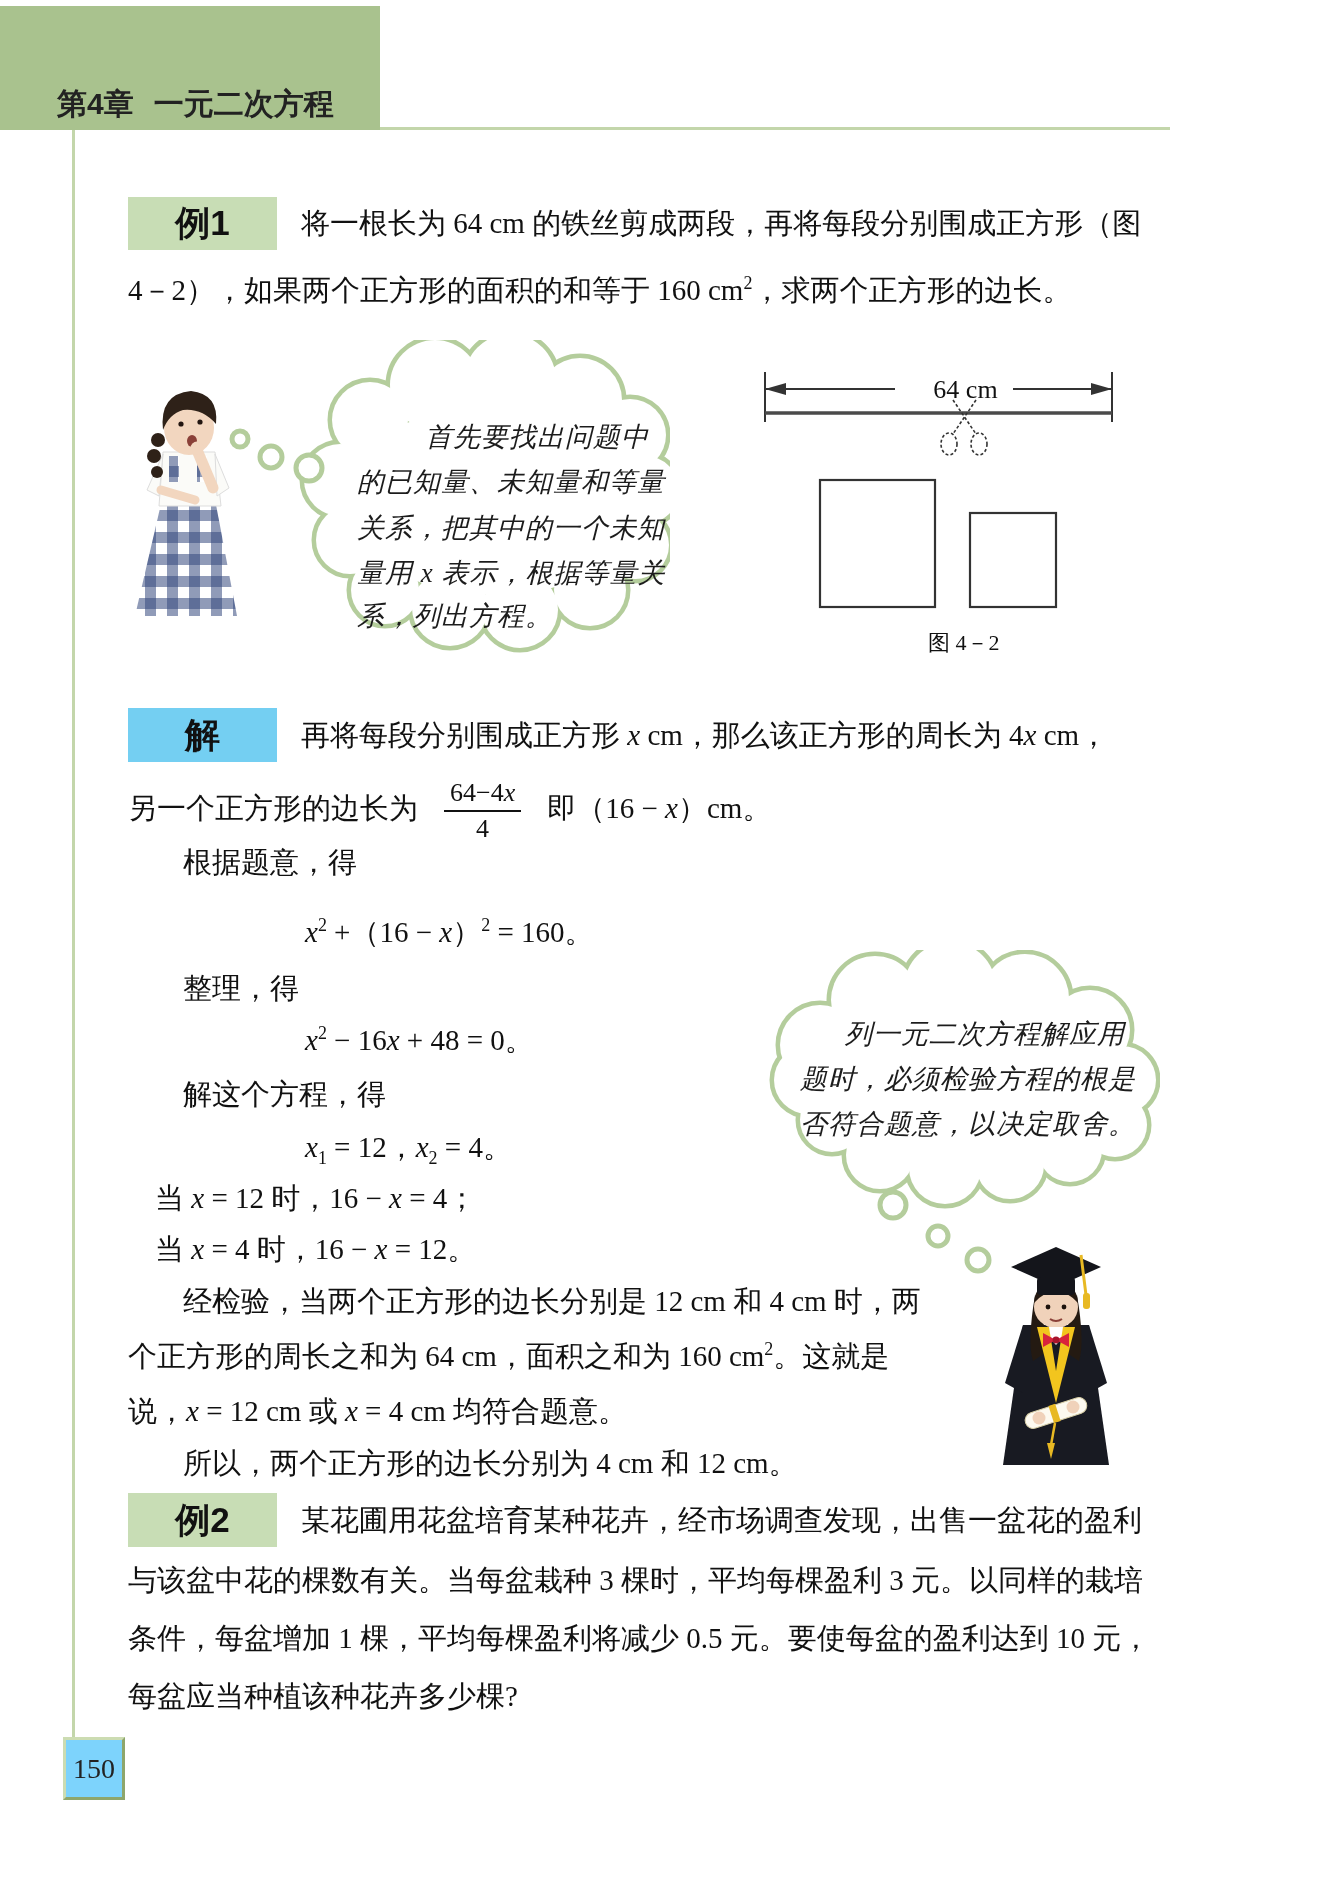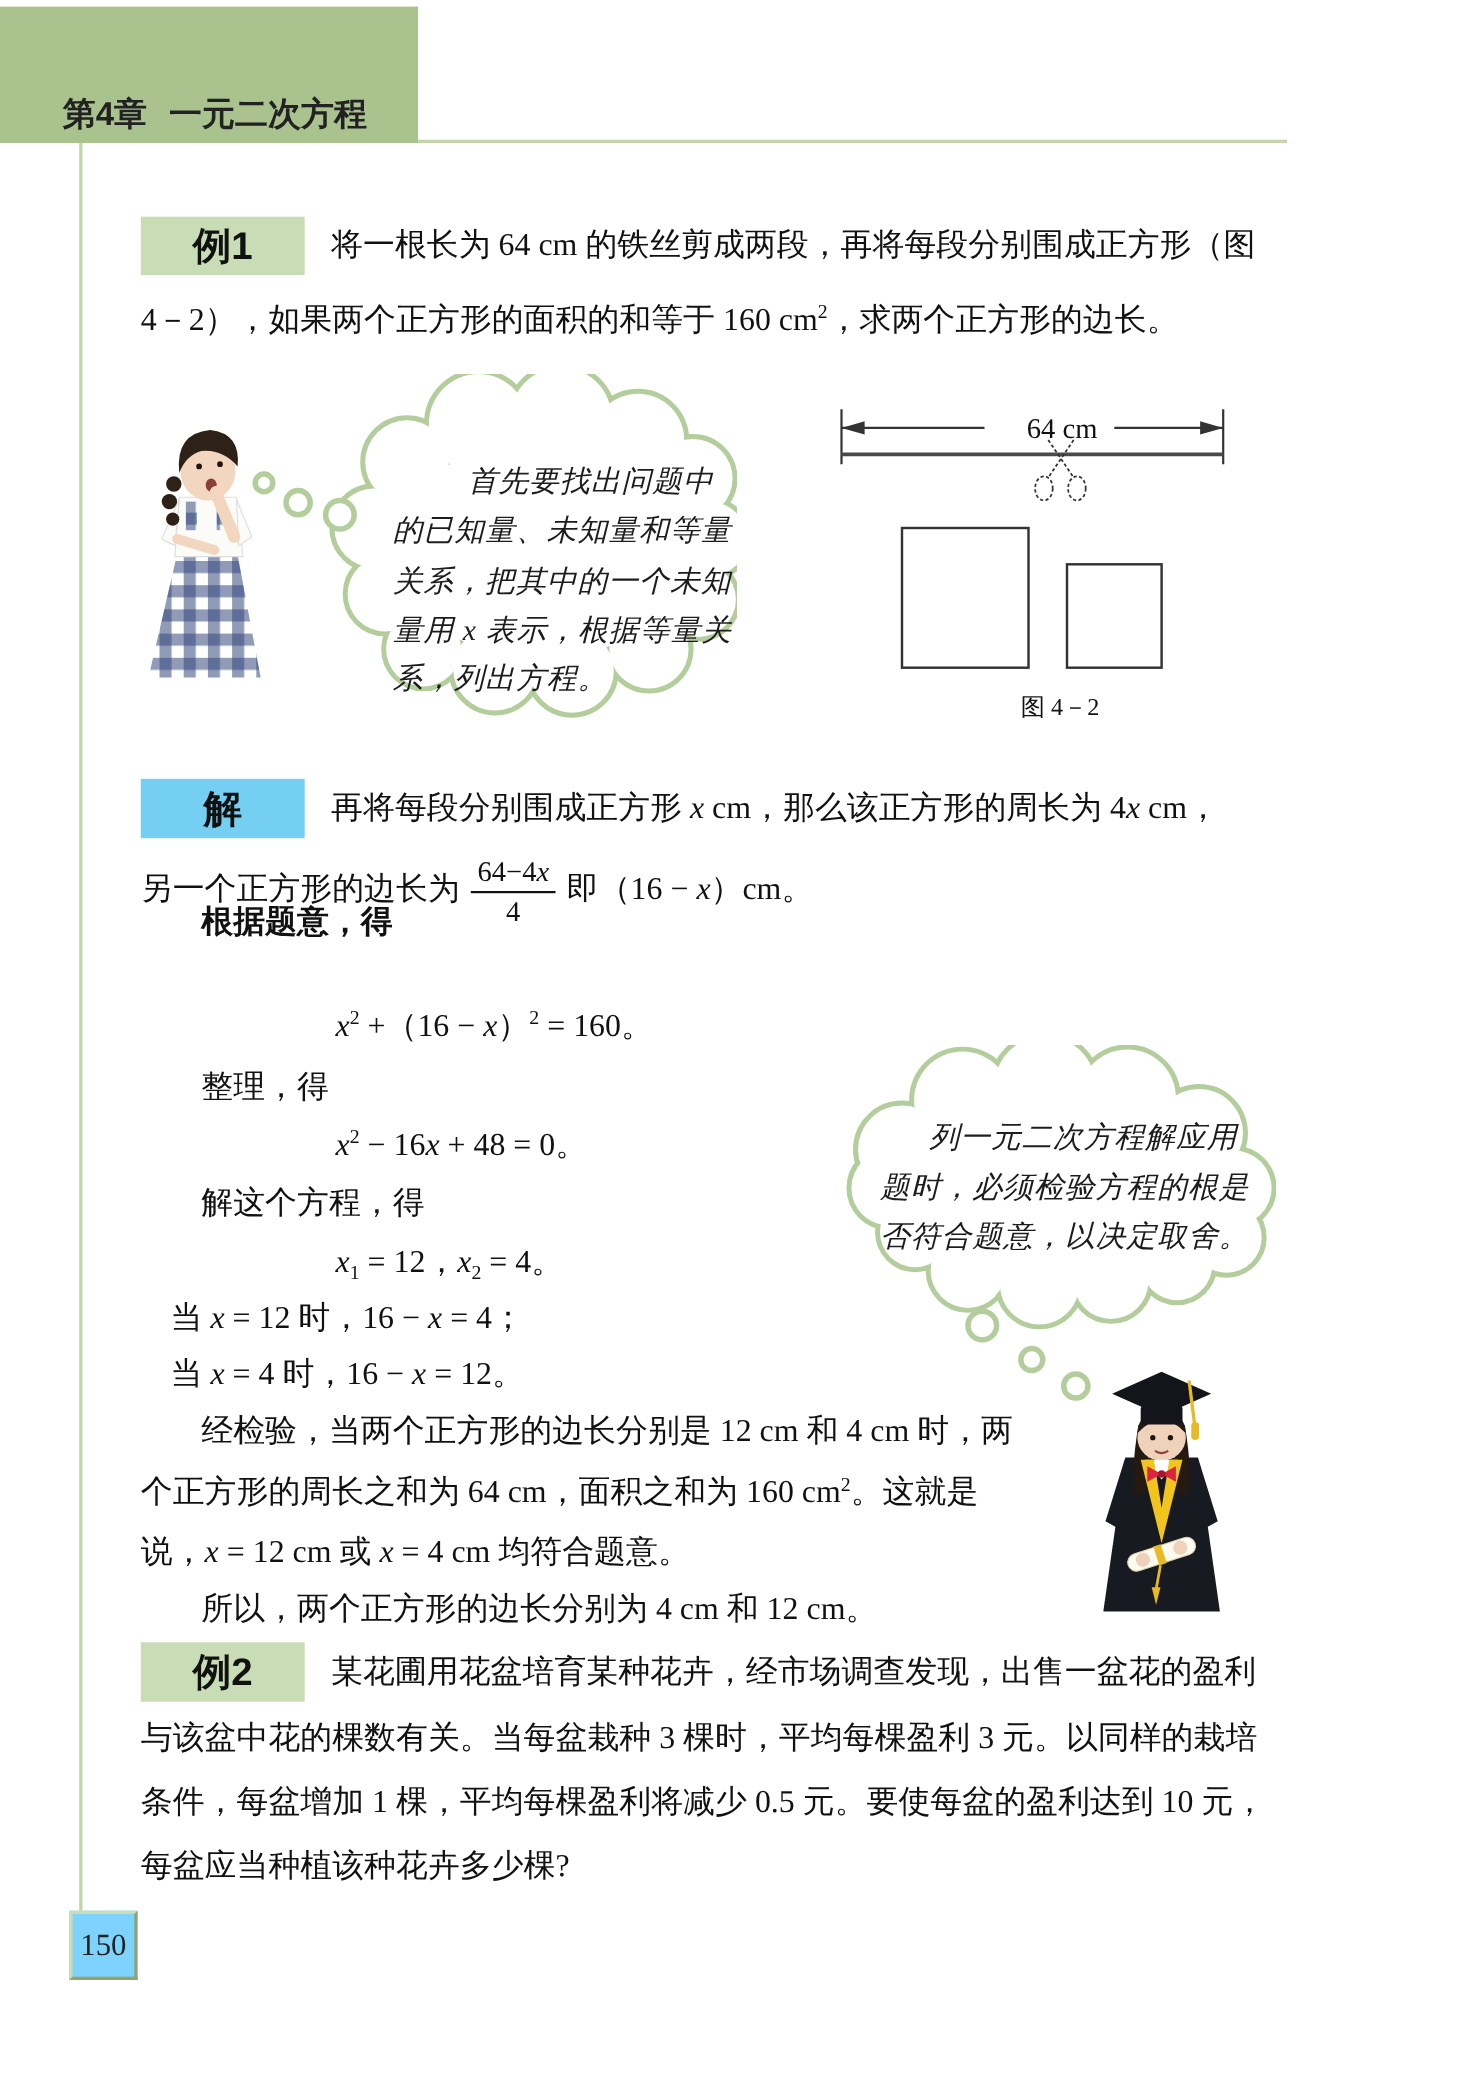--- a/index.html
+++ b/index.html
@@ -7,21 +7,21 @@
     position:relative; width:1332px; height:1885px; margin:0 auto;
     background:#ffffff; overflow:hidden;
     font-family:"Liberation Serif","DejaVu Serif",serif; color:#111;
   }
   .abs{position:absolute; white-space:nowrap;}
   .bl{font-size:29px; line-height:1.25;}
   .run-i{font-style:italic;}
   .run-sup{font-size:0.62em; vertical-align:super;}
   .run-sub{font-size:0.62em; vertical-align:sub;}
   .frac{display:inline-flex; flex-direction:column; align-items:center;
-        vertical-align:middle; margin:0 10px; font-size:26px; line-height:1.15;}
+        vertical-align:middle; margin:0 26px; font-size:26px; line-height:1.15;}
   .frac .num{padding:0 6px 2px; border-bottom:2px solid #111;}
   .frac .den{padding-top:2px;}
   .header-block{
     position:absolute; left:0; top:6px; width:380px; height:124px;
     background:#a9c28e;
   }
   .header-title{
     position:absolute; left:57px; top:84px; white-space:nowrap;
     font-family:"Liberation Sans","DejaVu Sans",sans-serif;
     font-weight:bold; font-size:30px; color:#222;
@@ -153,21 +153,21 @@
   </svg>
   <div class="abs dim-label" style="left:903px; top:375px; width:125px;">64 cm</div>
   <div class="abs caption" style="left:928px; top:628px;">图 4－2</div>
 
   <div class="label-box label-blue" style="left:128px; top:708px; width:149px; height:54px;">解</div>
   <div class="abs bl" style="left:301px; top:717px;"><span>再将每段分别围成正方形 </span><span class="run-i">x</span><span> cm，那么该正方形的周长为 4</span><span class="run-i">x</span><span> cm，</span></div>
   <div class="abs bl" style="left:128px; top:778px;"><span>另一个正方形的边长为</span><span class="frac">
         <span class="num"><span>64−4</span><span class="run-i">x</span></span>
         <span class="den"><span>4</span></span>
       </span><span>即（16 − </span><span class="run-i">x</span><span>）cm。</span></div>
-  <div class="abs bl" style="left:183px; top:820px;font-weight:bold;"><span>根据题意，得</span></div>
+  <div class="abs bl" style="left:183px; top:844px;"><span>根据题意，得</span></div>
   <div class="abs bl" style="left:305px; top:914px;"><span class="run-i">x</span><span class="run-sup">2</span><span> +（16 − </span><span class="run-i">x</span><span>）</span><span class="run-sup">2</span><span> = 160。</span></div>
   <div class="abs bl" style="left:183px; top:970px;"><span>整理，得</span></div>
   <div class="abs bl" style="left:305px; top:1022px;"><span class="run-i">x</span><span class="run-sup">2</span><span> − 16</span><span class="run-i">x</span><span> + 48 = 0。</span></div>
   <div class="abs bl" style="left:183px; top:1076px;"><span>解这个方程，得</span></div>
   <div class="abs bl" style="left:305px; top:1129px;"><span class="run-i">x</span><span class="run-sub">1</span><span> = 12，</span><span class="run-i">x</span><span class="run-sub">2</span><span> = 4。</span></div>
   <div class="abs bl" style="left:155px; top:1180px;"><span>当 </span><span class="run-i">x</span><span> = 12 时，16 − </span><span class="run-i">x</span><span> = 4；</span></div>
   <div class="abs bl" style="left:155px; top:1231px;"><span>当 </span><span class="run-i">x</span><span> = 4 时，16 − </span><span class="run-i">x</span><span> = 12。</span></div>
   <div class="abs bl" style="left:183px; top:1283px;"><span>经检验，当两个正方形的边长分别是 12 cm 和 4 cm 时，两</span></div>
   <div class="abs bl" style="left:128px; top:1338px;"><span>个正方形的周长之和为 64 cm，面积之和为 160 cm</span><span class="run-sup">2</span><span>。这就是</span></div>
   <div class="abs bl" style="left:128px; top:1393px;"><span>说，</span><span class="run-i">x</span><span> = 12 cm 或 </span><span class="run-i">x</span><span> = 4 cm 均符合题意。</span></div>

